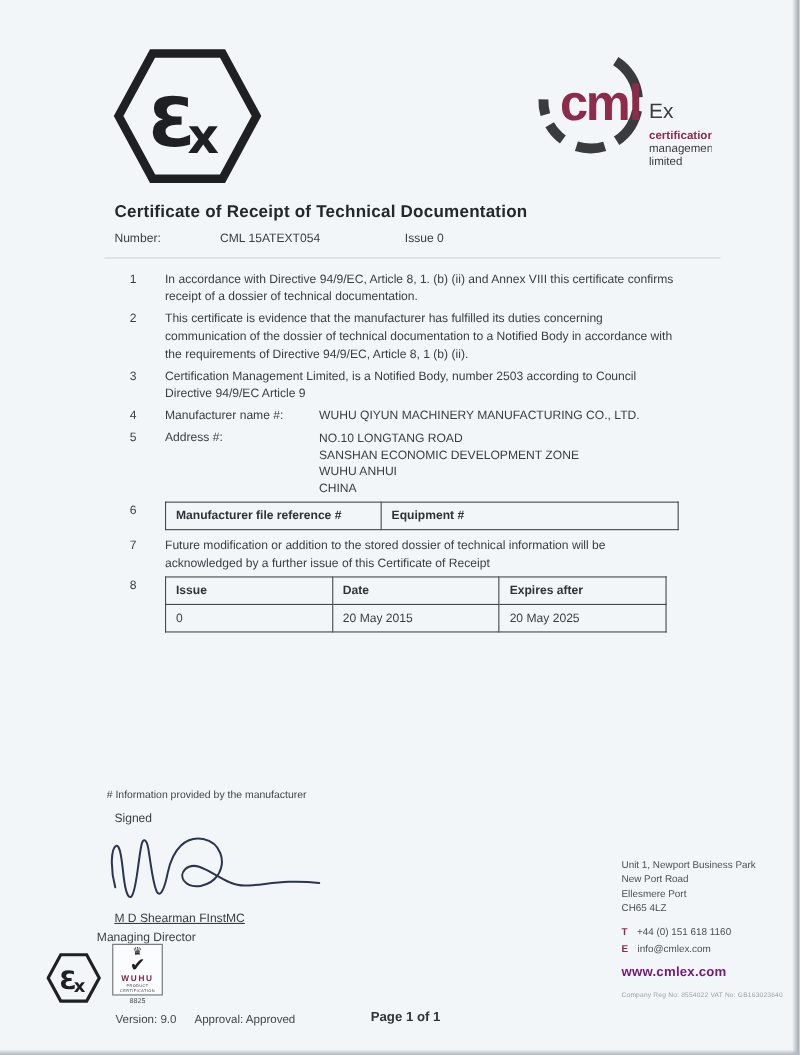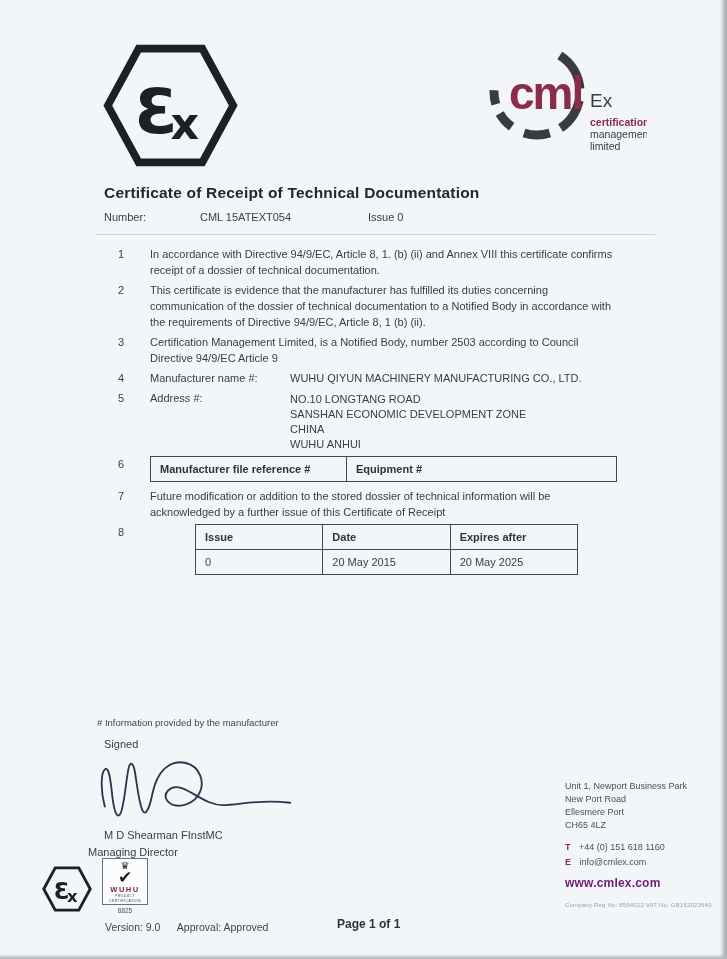--- a/index.html
+++ b/index.html
@@ -55,31 +55,31 @@
   
   .tbl-wrap{display:flex;margin:4px 0 6px 0;}
   table{border-collapse:collapse;table-layout:fixed;font-size:11px;color:#383e44;}
   th,td{border:1px solid #45494d;text-align:left;vertical-align:top;padding:4px 9px;}
   th{font-weight:bold;color:#2e3338;}
   .t6{width:467px;}
   .t6 col.c1{width:196px;}
   .equip-cell p{margin:0 0 8px 0;}
   .marking-row{display:flex;align-items:flex-end;margin-top:2px;}
   .marking-code{margin-left:8px;padding-bottom:3px;}
-  .t8{width:383px;margin-left:45px;}
+  .t8{width:456px;}
   .t8 th,.t8 td{height:14px;}
 
   .footnote{
     position:absolute;left:97px;top:717px;font-size:9.5px;color:#3f454b;
   }
 
   
   .signed-label{position:absolute;left:104px;top:738px;font-size:11px;text-align:right;}
   .signature{position:absolute;left:94px;top:758px;}
-  .signer-name{position:absolute;left:104px;top:829px;font-size:11px;}
+  .signer-name{position:absolute;left:104px;top:829px;font-size:11px;text-decoration:underline;}
   .signer-title{position:absolute;left:88px;top:846px;font-size:11px;}
 
   
   .atex-logo-small{position:absolute;left:42px;top:864px;}
   .ukas{position:absolute;left:100px;top:858px;width:50px;text-align:center;}
   .ukas-box{
     border:1px solid #6a6f74;background:#fbfcfd;width:44px;margin:0 auto;
     padding:2px 0 1px 0;
   }
   .ukas-crown{font-size:10px;line-height:9px;color:#2b2b2b;}
@@ -162,22 +162,22 @@
       </div>
     </div>
 
     <div class="item">
       <div class="item-num">5</div>
       <div class="item-text" style="display:flex">
         <div class="kv-label">Address #:</div>
         <div class="kv-value addr-value">
           <div>NO.10 LONGTANG ROAD</div>
           <div>SANSHAN ECONOMIC DEVELOPMENT ZONE</div>
+          <div>WUHU ANHUI</div>
           <div>CHINA</div>
-          <div>WUHU ANHUI</div>
         </div>
       </div>
     </div>
 
     <div class="tbl-wrap">
       <div class="item-num">6</div>
       <table class="t6">
         <colgroup>
             <col class="c1">
             <col>

